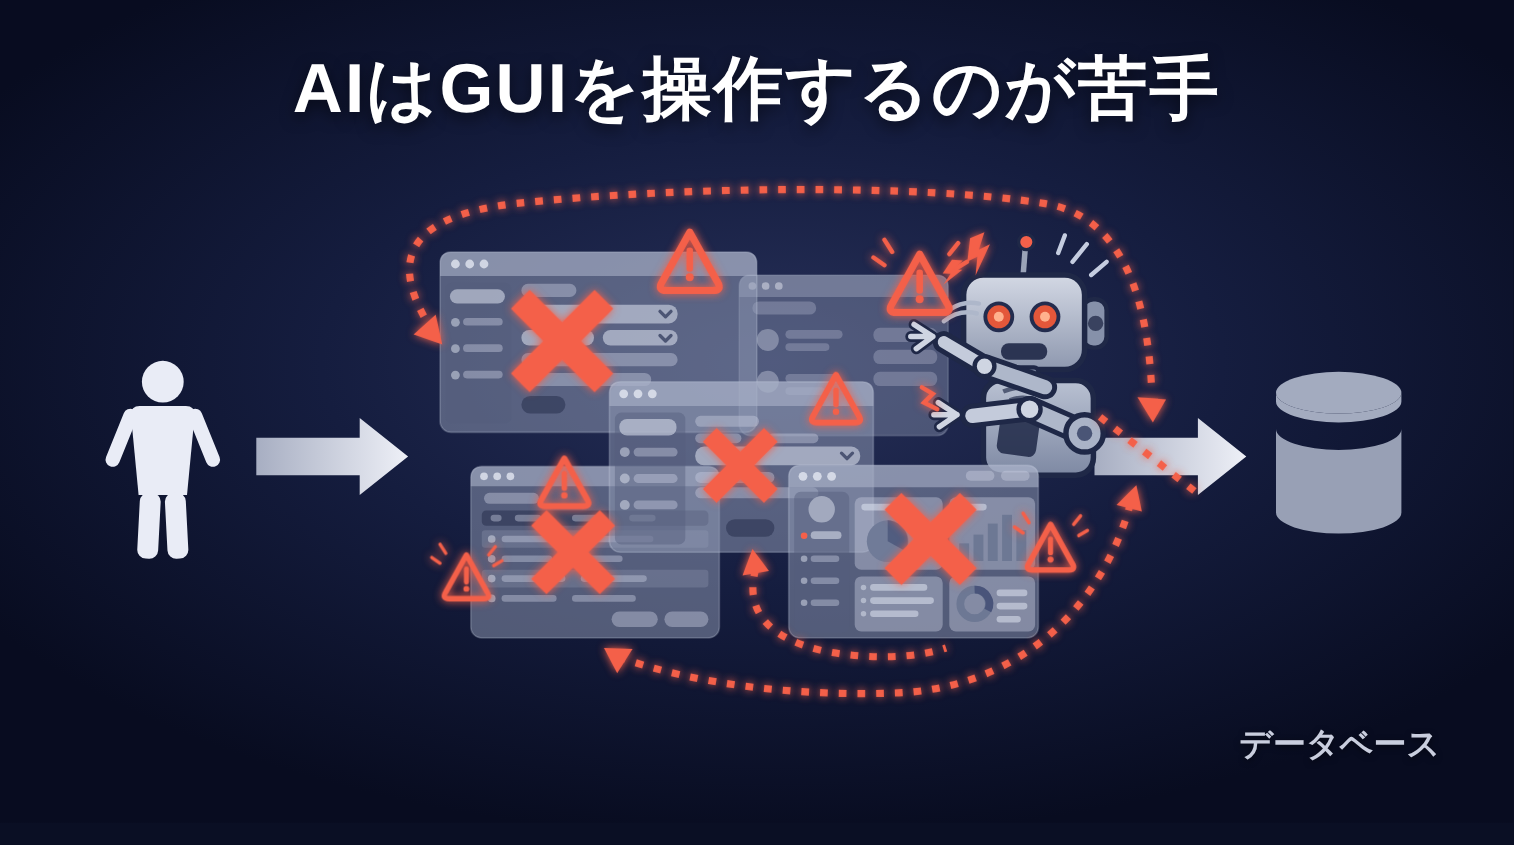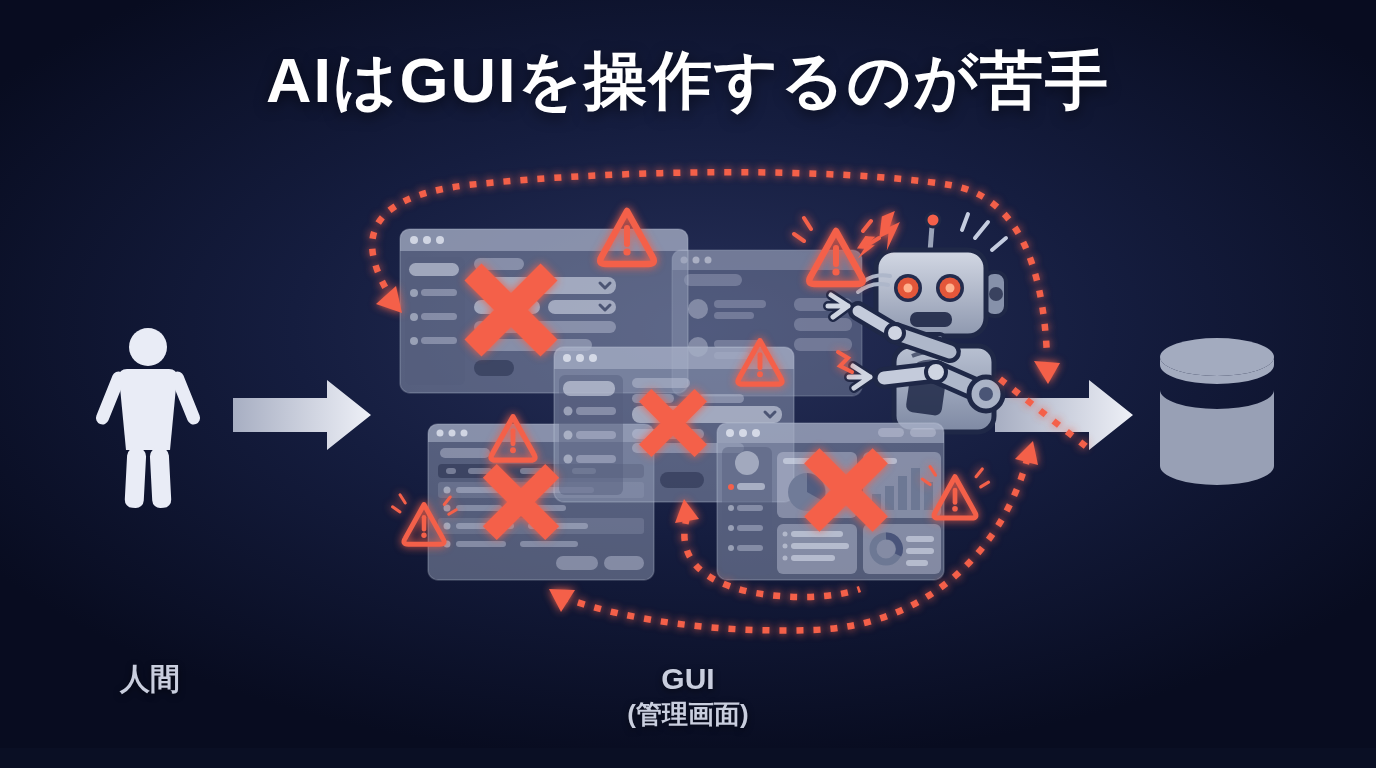--- a/index.html
+++ b/index.html
@@ -373,22 +373,18 @@
       <g>
         <path class="accent-stroke dash" d="M562 597 C630 622 724 633 812 630 C922 627 1000 556 1027 460"></path>
         <polygon class="accent-fill" points="549,589 561,612 575,590"></polygon>
         <polygon class="accent-fill" points="1033,441 1038,465 1015,459"></polygon>
       </g>
       <path class="accent-stroke dash" d="M1000 379 L1093 452"></path>
     </g>
   </svg>
 
   <div class="node-label" style="left:30px;top:660px;">
-    <div class="jp">人間</div>
-  </div>
-  <div class="node-label" style="left:568px;top:660px;">
-    <div class="jp">GUI</div>
-    <div class="en">(管理画面)</div>
   </div>
   <div class="node-label" style="left:1098px;top:658px;">
+    <div class="jp">データベース</div>
   </div>
 
 </div>
 
 </body></html>

